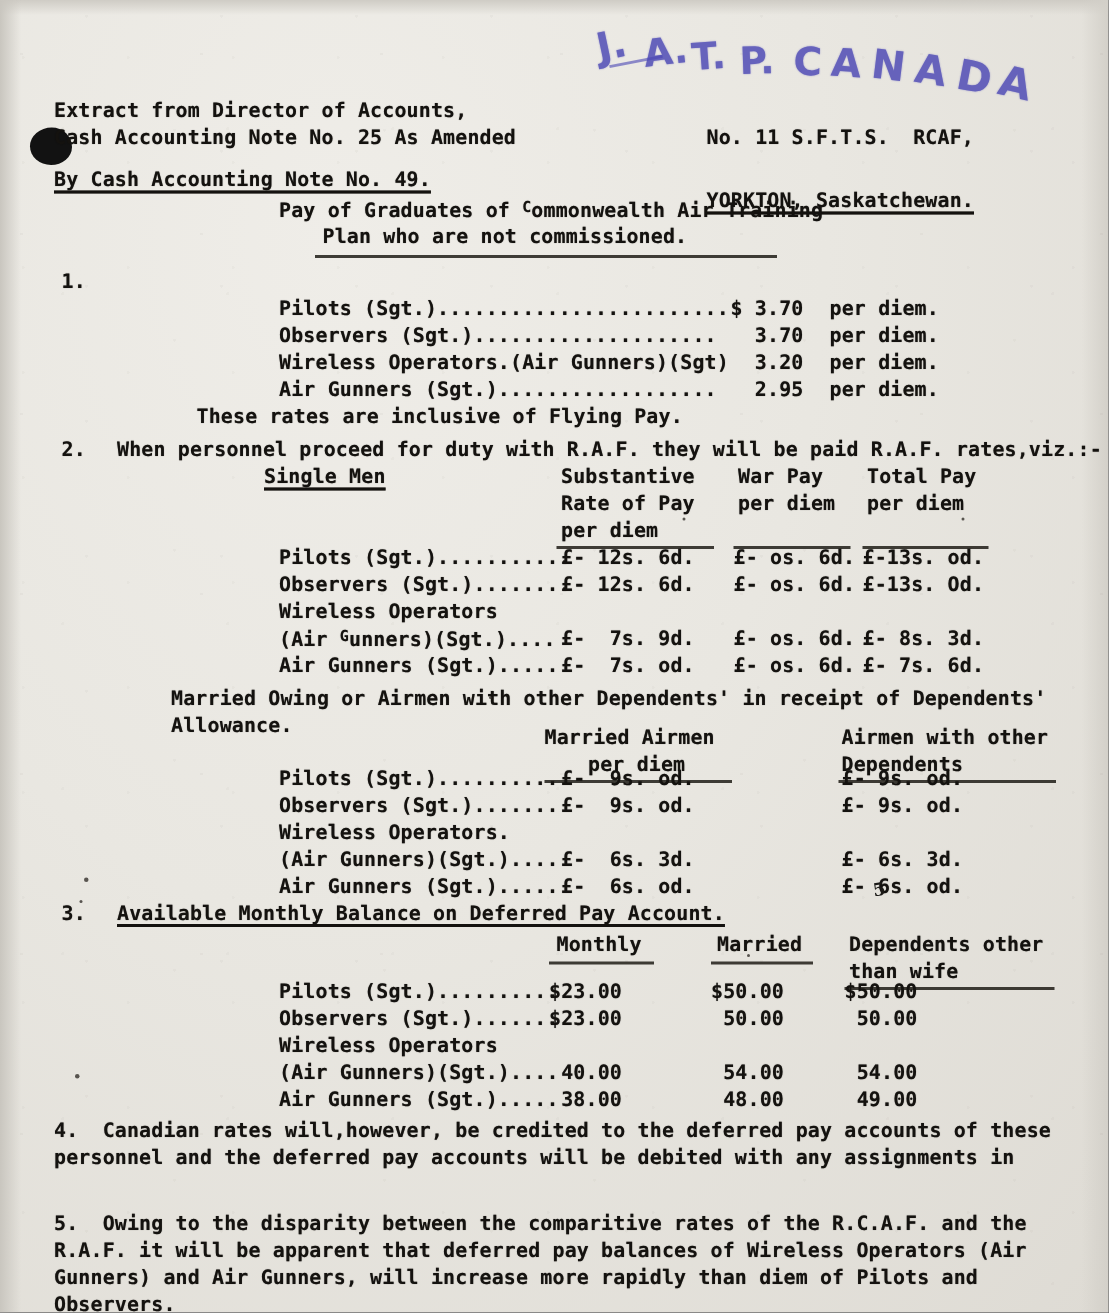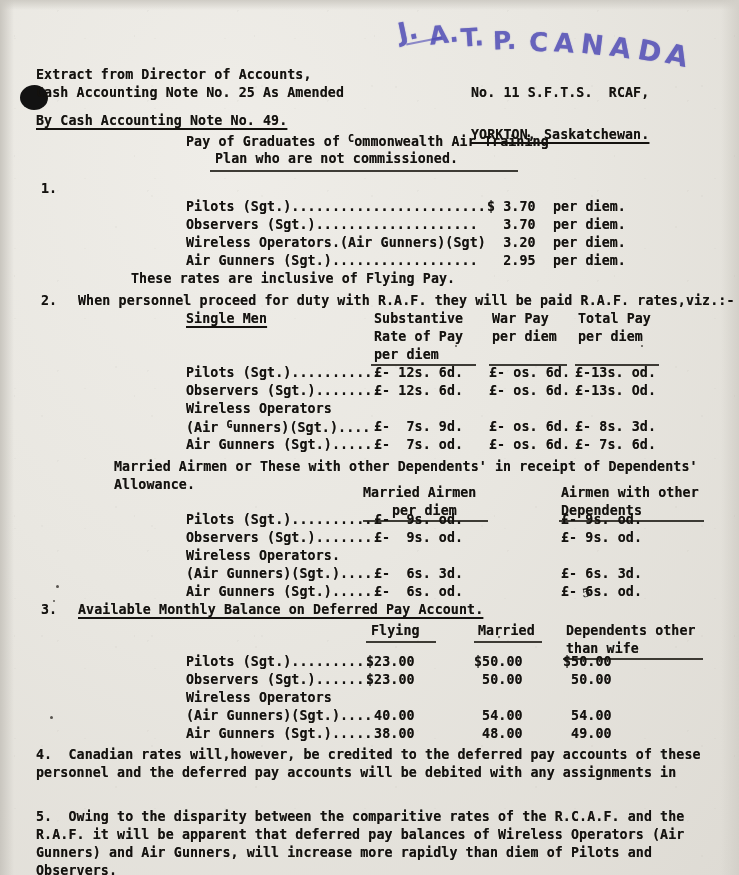--- a/index.html
+++ b/index.html
@@ -132,21 +132,21 @@
 
   <div class="tw t" style="left:186px; top:254px;">Air Gunners (Sgt.)..................</div>
   <div class="tw t" style="left:487px; top:254px;">  2.95</div>
   <div class="tw t" style="left:553px; top:254px;">per diem.</div>
 
   <div class="tw t" style="left:131px; top:272px;">These rates are inclusive of Flying Pay.</div>
 
   <div class="tw t" style="left:41px; top:294px;">2.</div>
   <div class="tw t" style="left:78px; top:294px;">When personnel proceed for duty with R.A.F. they will be paid R.A.F. rates,viz.:-</div>
 
-  <div class="tw t u" style="left:186px; top:312px;">Single Men</div>
+  <div class="tw t u" style="left:176px; top:312px;">Single Men</div>
 
   <div class="tw t" style="left:374px; top:312px;">Substantive</div>
   <div class="tw t" style="left:374px; top:330px;">Rate of Pay</div>
   <div class="tw t" style="left:374px; top:348px;">per diem</div>
   <div class="rule" style="left:371px; top:364px; width:105px;"></div>
 
   <div class="tw t" style="left:492px; top:312px;">War Pay</div>
   <div class="tw t" style="left:492px; top:330px;">per diem</div>
   <div class="rule" style="left:489px; top:364px; width:78px;"></div>
 
@@ -169,21 +169,21 @@
   <div class="tw t" style="left:186px; top:420px;">(Air <span class="sup">G</span>unners)(Sgt.)....</div>
   <div class="tw t" style="left:374px; top:420px;">£-  7s. 9d.</div>
   <div class="tw t" style="left:489px; top:420px;">£- os. 6d.</div>
   <div class="tw t" style="left:575px; top:420px;">£- 8s. 3d.</div>
 
   <div class="tw t" style="left:186px; top:438px;">Air Gunners (Sgt.).....</div>
   <div class="tw t" style="left:374px; top:438px;">£-  7s. od.</div>
   <div class="tw t" style="left:489px; top:438px;">£- os. 6d.</div>
   <div class="tw t" style="left:575px; top:438px;">£- 7s. 6d.</div>
 
-  <div class="tw t" style="left:114px; top:460px;">Married Airmen or These with other Dependents' in receipt of Dependents'</div>
+  <div class="tw t" style="left:114px; top:460px;">Married Owing or Airmen with other Dependents' in receipt of Dependents'</div>
   <div class="tw t" style="left:114px; top:478px;">Allowance.</div>
 
   <div class="tw t" style="left:363px; top:486px;">Married Airmen</div>
   <div class="tw t" style="left:392px; top:504px;">per diem</div>
   <div class="rule" style="left:363px; top:520px; width:125px;"></div>
 
   <div class="tw t" style="left:561px; top:486px;">Airmen with other</div>
   <div class="tw t" style="left:561px; top:504px;">Dependents</div>
   <div class="rule" style="left:559px; top:520px; width:145px;"></div>
 
@@ -202,21 +202,21 @@
   <div class="tw t" style="left:561px; top:567px;">£- 6s. 3d.</div>
 
   <div class="tw t" style="left:186px; top:585px;">Air Gunners (Sgt.).....</div>
   <div class="tw t" style="left:374px; top:585px;">£-  6s. od.</div>
   <div class="tw t" style="left:561px; top:585px;">£- 6s. od.</div>
   <div class="hand" style="left:582px; top:586px; font-size:12px;">5</div>
 
   <div class="tw t" style="left:41px; top:603px;">3.</div>
   <div class="tw t u" style="left:78px; top:603px;">Available Monthly Balance on Deferred Pay Account.</div>
 
-  <div class="tw t" style="left:371px; top:624px;">Flying</div>
+  <div class="tw t" style="left:371px; top:624px;">Monthly</div>
   <div class="rule" style="left:366px; top:641px; width:70px;"></div>
 
   <div class="tw t" style="left:478px; top:624px;">Married</div>
   <div class="rule" style="left:474px; top:641px; width:68px;"></div>
 
   <div class="tw t" style="left:566px; top:624px;">Dependents other</div>
   <div class="tw t" style="left:566px; top:642px;">than wife</div>
   <div class="rule" style="left:563px; top:658px; width:140px;"></div>
 
   <div class="tw t" style="left:186px; top:655px;">Pilots (Sgt.)..........</div>

